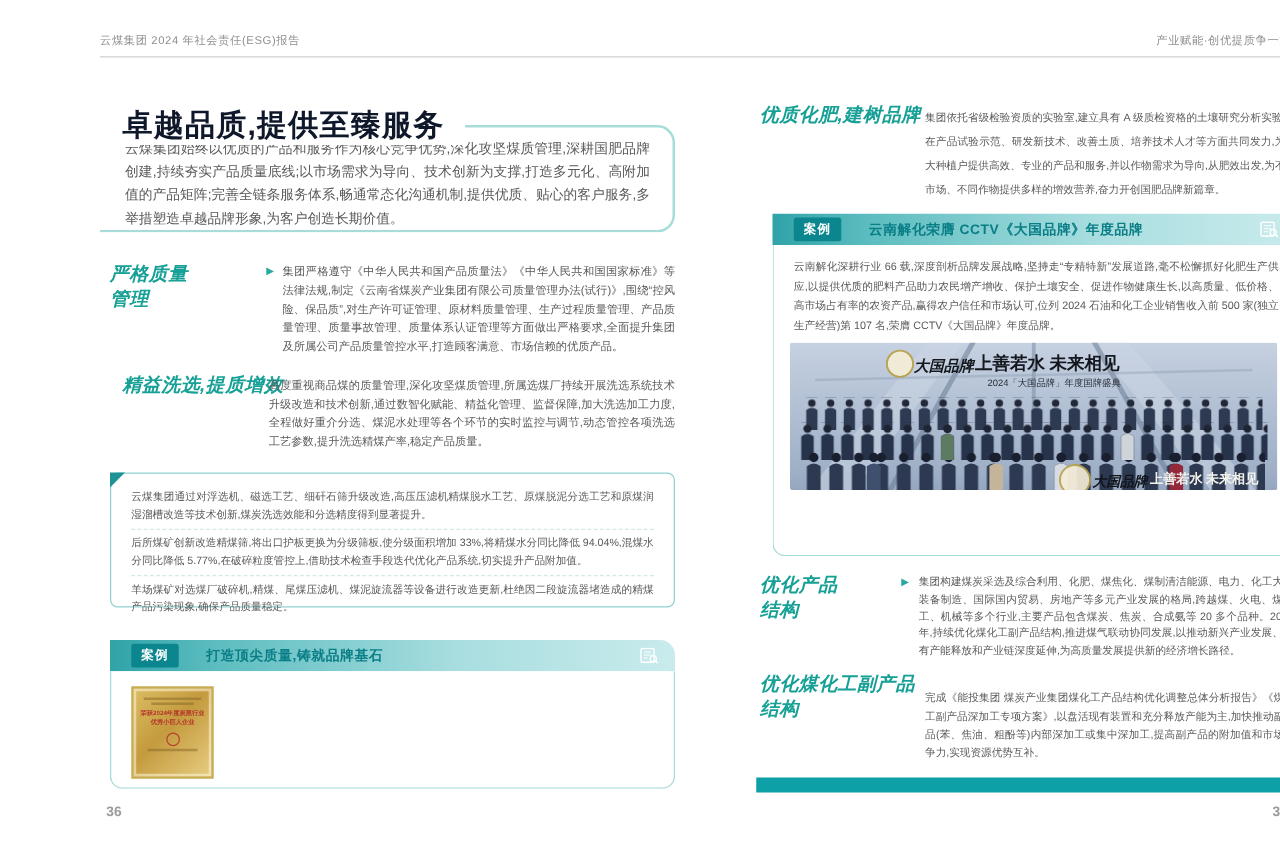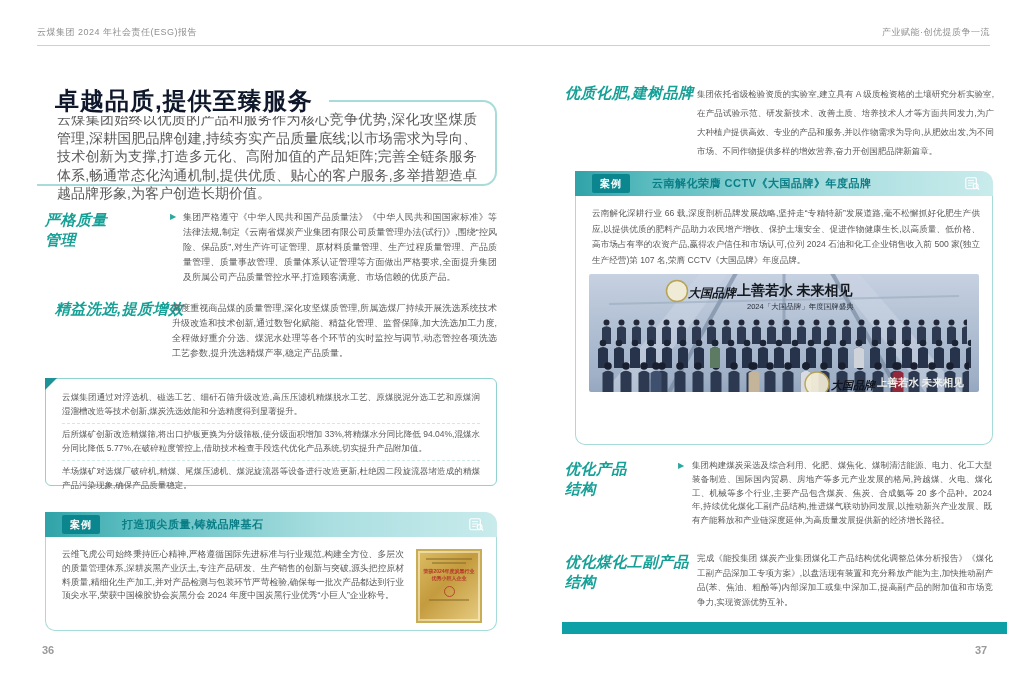--- a/index.html
+++ b/index.html
@@ -2,39 +2,39 @@
 <html><head>
 <meta charset="utf-8">
 <style>
   * { margin:0; padding:0; box-sizing:border-box; }
   html,body { background:#ffffff; }
   #canvas {
     position:relative; width:1024px; height:694px; background:#fff;
     font-family:"Liberation Sans","DejaVu Sans",sans-serif; overflow:hidden;
     color:#595959;
   }
-  .abs { position:absolute; }
+  .abs { position:absolute;margin-left:43px; }
 
   
   .hdr-text { font-size:9px; color:#8f8f8f; letter-spacing:.5px; }
   #hdr-left  { left:37px; top:26px; }
   #hdr-right { left:784px; top:26px; width:206px; text-align:right; }
   #hdr-rule  { left:37px; top:45px; width:953px; height:1px; background:#cfcfcf; }
 
   
   #page-title {
     left:37px; top:86px; height:30px; line-height:30px; z-index:2;
     background:#fff; padding:0 16px 0 18px;
     font-size:24px; font-weight:bold; color:#0f172a; letter-spacing:1px;
   }
   #intro-frame {
     left:37px; top:100px; width:460px; height:86px;
     border:2px solid #a8dcda; border-left:none; border-radius:0 14px 14px 0;
   }
-  #intro-text { left:57px; top:110px; width:420px; font-size:14px; line-height:18.5px; text-align:justify; z-index:1; }
+  #intro-text { left:57px; top:110px; width:420px; font-size:11px; line-height:18.5px; text-align:justify; z-index:1; }
 
   
   .sec-heading { font-weight:bold; color:#16a096; font-size:15px; line-height:20px; letter-spacing:.5px;font-style:italic; }
   .sec-body { font-size:9px; line-height:15px; text-align:justify; color:#5a5a5a; }
   .sec-arrow { font-size:8px; color:#2aa7a0; }
 
   #s1-h { left:45px;  top:210px; width:64px; }
   #s1-a { left:170px; top:212px; }
   #s1-b { left:183px; top:210px; width:314px; }
   #s2-h { left:55px;  top:299px; width:220px; }
@@ -85,21 +85,21 @@
   #s3-h { left:565px; top:83px;  width:220px; }
   #s3-b { left:697px; top:85px;  width:297px; font-size:8.5px; line-height:19px; }
   #case2-bar  { left:575px; top:171px; width:418px; }
   #case2-body { left:575px; top:196px; width:418px; height:249px; }
   #case2-text { position:absolute; left:16px; top:10px; width:388px; font-size:8.6px; line-height:15.5px; text-align:justify; }
   #photo { position:absolute; left:13px; top:78px; width:390px; height:118px; border-radius:2px; overflow:hidden; }
 
   #s4-h { left:565px; top:459px; width:64px; }
   #s4-a { left:678px; top:461px; }
   #s4-b { left:692px; top:459px; width:300px; font-size:8.5px; line-height:13.8px; }
-  #s5-h { left:565px; top:552px; width:130px; }
+  #s5-h { left:565px; top:538px; width:130px; }
   #s5-b { left:697px; top:551px; width:296px; font-size:8.5px; line-height:14.5px; }
 
   #teal-bar { left:562px; top:622px; width:445px; height:12px; background:#0da0a6; }
 
   .pagenum { font-size:11px; color:#9a9a9a;font-weight:bold; }
   #pn36 { left:42px;  top:644px; }
   #pn37 { left:975px; top:644px; }
 </style>
 </head>
 <body>
@@ -136,21 +136,20 @@
         <rect x="0.8" y="0.8" width="10.5" height="11" rx="1.2" fill="none" stroke="#ffffff" stroke-width="1.1"></rect>
         <line x1="3" y1="3.6" x2="9" y2="3.6" stroke="#ffffff" stroke-width="0.9"></line>
         <line x1="3" y1="6" x2="9" y2="6" stroke="#ffffff" stroke-width="0.9"></line>
         <line x1="3" y1="8.4" x2="6.5" y2="8.4" stroke="#ffffff" stroke-width="0.9"></line>
         <circle cx="10.6" cy="9" r="2.5" fill="none" stroke="#ffffff" stroke-width="1.1"></circle>
         <line x1="12.4" y1="10.8" x2="14.2" y2="12.5" stroke="#ffffff" stroke-width="1.3"></line>
       </svg>
     </span>
   </div>
   <div class="abs case-body" id="case1-body">
-    <div id="case1-text">云维飞虎公司始终秉持匠心精神,严格遵循国际先进标准与行业规范,构建全方位、多层次的质量管理体系,深耕炭黑产业沃土,专注产品研发、生产销售的创新与突破,源头把控原材料质量,精细化生产加工,并对产品检测与包装环节严苛检验,确保每一批次产品都达到行业顶尖水平,荣获中国橡胶协会炭黑分会 2024 年度中国炭黑行业优秀“小巨人”企业称号。</div>
     <div id="cert">
       <div class="cert-strip" style="width:46px"></div>
       <div class="cert-strip" style="width:34px"></div>
       <div class="cert-line" style="margin-top:4px">荣获2024年度炭黑行业</div>
       <div class="cert-line">优秀小巨人企业</div>
       <div class="cert-seal"></div>
       <div class="cert-strip" style="width:40px"></div>
     </div>
   </div>
 

